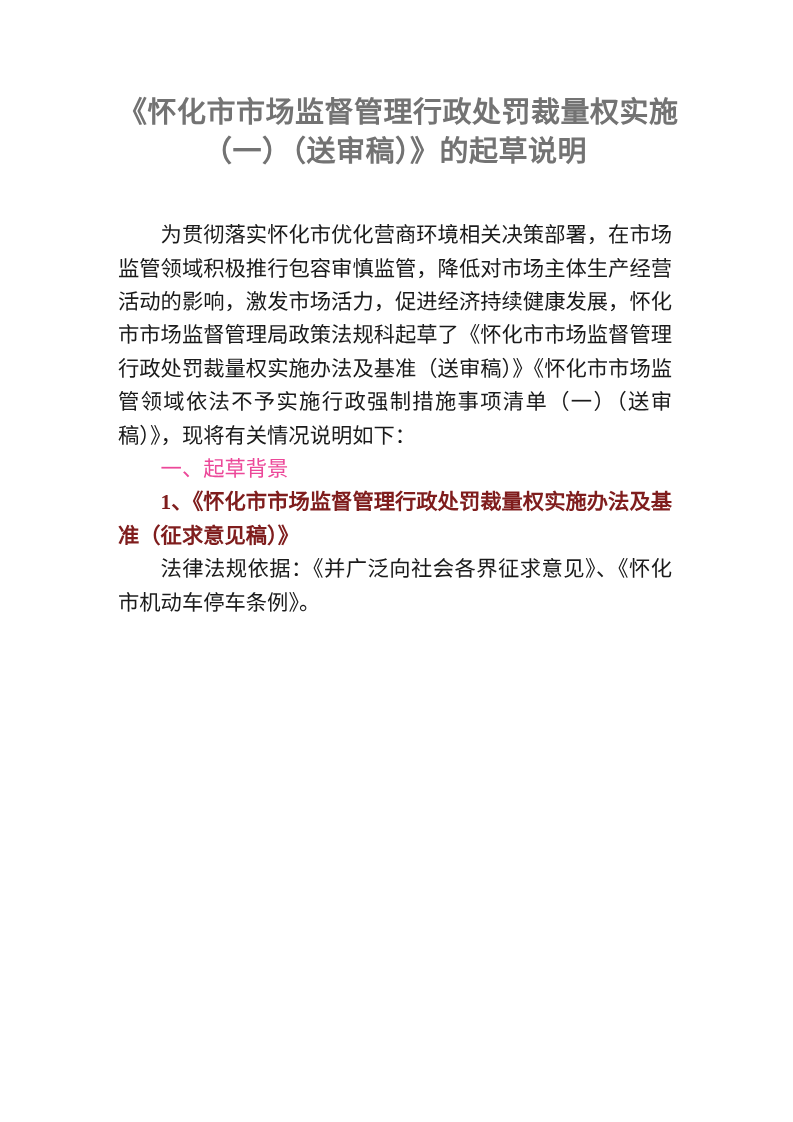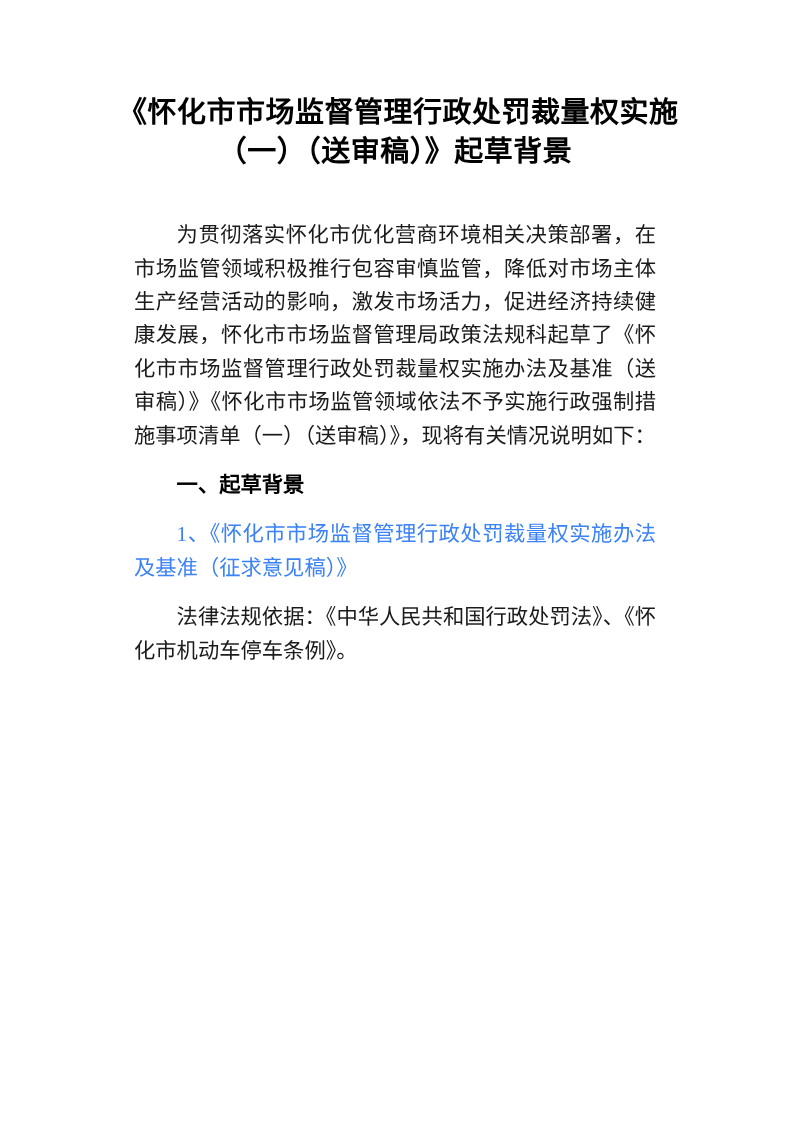--- a/index.html
+++ b/index.html
@@ -18,67 +18,67 @@
     color: #141414;
     overflow: hidden;
   }
   .doc-title {
     text-align: center;
     font-family: "Liberation Sans", "DejaVu Sans", sans-serif;
     font-weight: bold;
     font-size: 29px;
     line-height: 38.6px;
     letter-spacing: 0.5px;
-    color: #000000;
+    color: #737373;
     margin: 0 0 49px 0;
   }
   .doc-title .title-line {
     white-space: nowrap;
   }
   .doc-body {
     font-family: "Liberation Serif", "DejaVu Serif", serif;
     font-size: 21.3px;
     line-height: 33.4px;
     color: #1a1a1a;
   }
   .doc-body p {
-    margin: 16px;
+    margin: 0;
     padding: 0;
   }
   .para {
     text-indent: 2em;
     text-align: justify;
     text-justify: inter-ideograph;
     word-break: break-all;
   }
   .section-heading {
     text-indent: 2em;
     font-family: "Liberation Sans", "DejaVu Sans", sans-serif;
-    font-weight: bold;
-    color: #000000;
+    font-weight: normal;
+    color: #ec4899;
   }
   .sub-heading {
     text-indent: 2em;
     text-align: justify;
     text-justify: inter-ideograph;
     word-break: break-all;
-    font-weight: normal;
-    color: #3b82f6;
+    font-weight: bold;
+    color: #7f1d1d;
   }
 </style>
 </head>
 <body>
 
 <div class="page">
 
   <div class="doc-title">
     <div class="title-line">《怀化市市场监督管理行政处罚裁量权实施</div>
-    <div class="title-line">（一）（送审稿）》起草背景</div>
+    <div class="title-line">（一）（送审稿）》的起草说明</div>
   </div>
 
   <div class="doc-body">
     <p class="para">为贯彻落实怀化市优化营商环境相关决策部署，在市场监管领域积极推行包容审慎监管，降低对市场主体生产经营活动的影响，激发市场活力，促进经济持续健康发展，怀化市市场监督管理局政策法规科起草了《怀化市市场监督管理行政处罚裁量权实施办法及基准（送审稿）》《怀化市市场监管领域依法不予实施行政强制措施事项清单（一）（送审稿）》，现将有关情况说明如下：</p>
     <p class="section-heading">一、起草背景</p>
     <p class="sub-heading">1、《怀化市市场监督管理行政处罚裁量权实施办法及基准（征求意见稿）》</p>
-    <p class="para">法律法规依据：《中华人民共和国行政处罚法》、《怀化市机动车停车条例》。</p>
+    <p class="para">法律法规依据：《并广泛向社会各界征求意见》、《怀化市机动车停车条例》。</p>
   </div>
 
 </div>
 
 </body></html>

